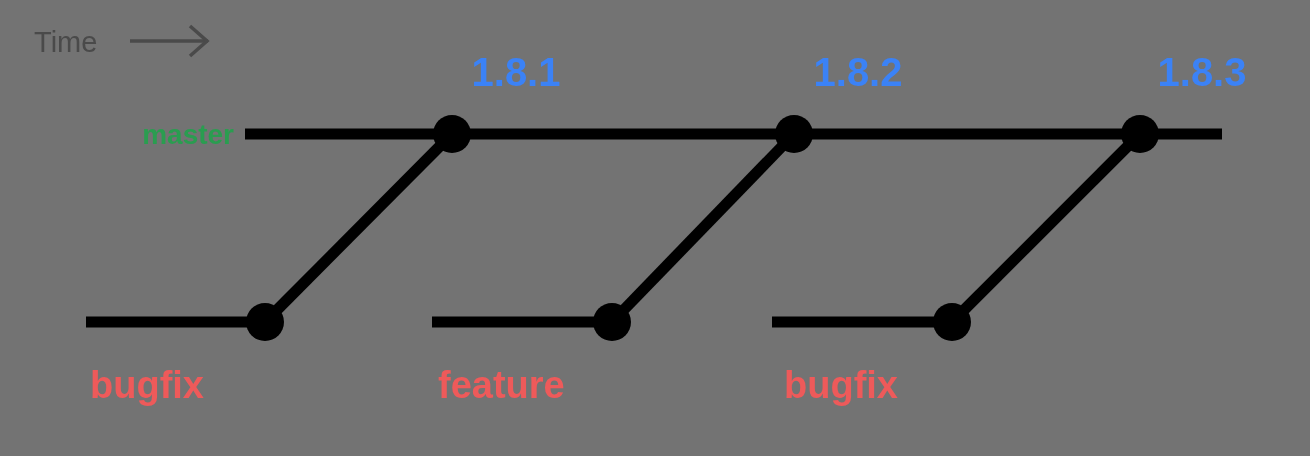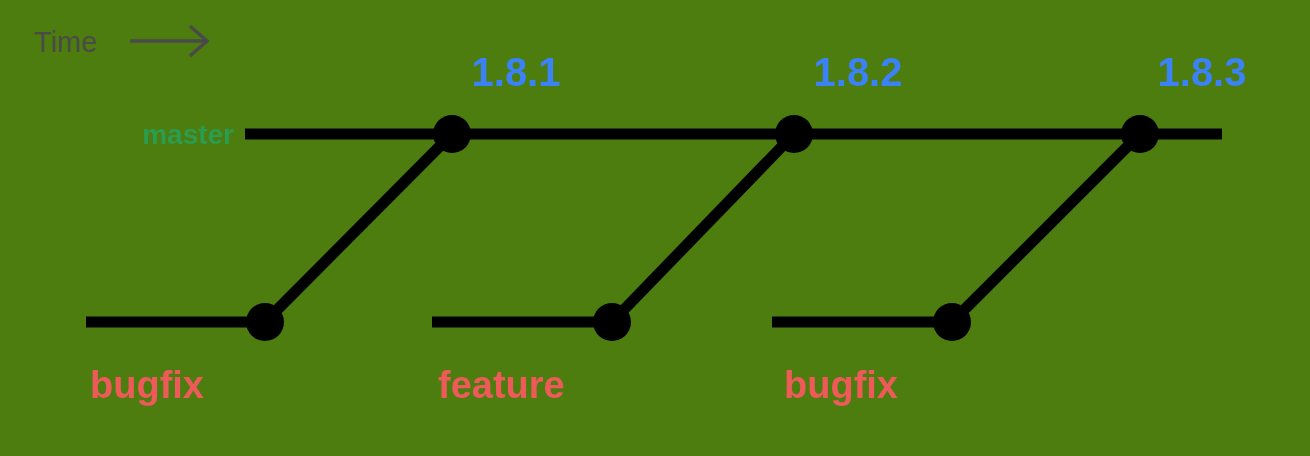--- a/index.html
+++ b/index.html
@@ -7,21 +7,21 @@
     padding: 0;
     background: #ffffff;
   }
   body {
     font-family: "Liberation Sans", sans-serif;
   }
   #diagram-root {
     position: relative;
     width: 1310px;
     height: 456px;
-    background: #4d7c0f;
+    background: #737373;
     overflow: hidden;
   }
   #git-branch-svg {
     position: absolute;
     left: 0;
     top: 0;
     width: 1310px;
     height: 456px;
     display: block;
   }

